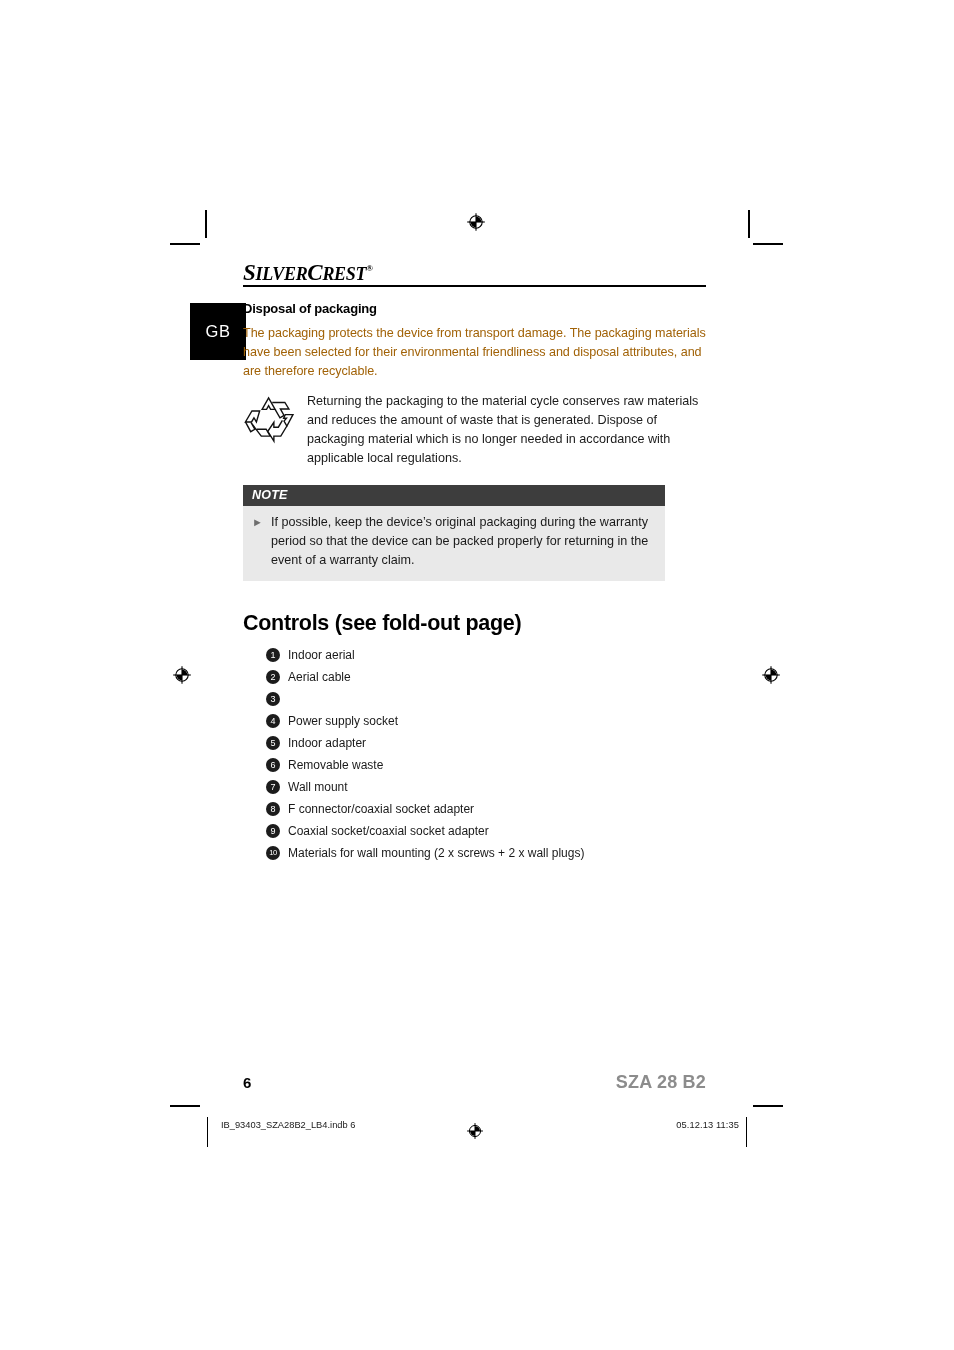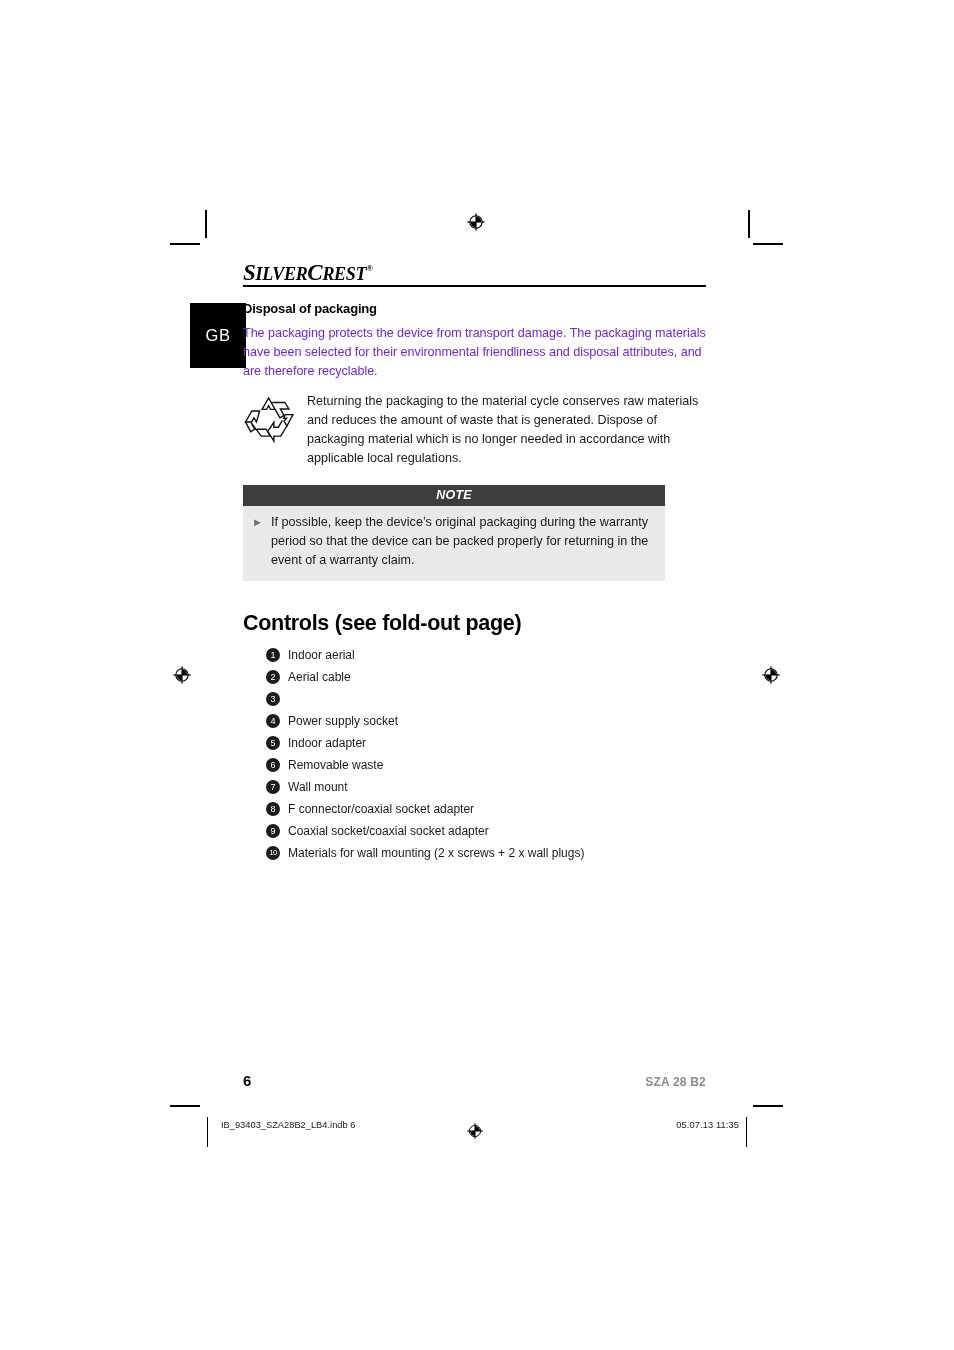--- a/index.html
+++ b/index.html
@@ -76,21 +76,21 @@
     height: 2px;
     background: #000;
   }
 
   
   .lang-tab {
     position: absolute;
     left: 190px;
     top: 303px;
     width: 56px;
-    height: 65px;
+    height: 57px;
     background: #000000;
     color: #ffffff;
     font-size: 16.5px;
     letter-spacing: 0.5px;
     display: flex;
     align-items: center;
     justify-content: center;
   }
 
   
@@ -105,21 +105,21 @@
   h2.big-title {
     font-size: 21.5px;
     font-weight: bold;
     color: #000;
     letter-spacing: -0.3px;
   }
 
   p.body {
     font-size: 12.6px;
     line-height: 19px;
-    color: #6d28d9;
+    color: #a16207;
     letter-spacing: -0.05px;
   }
 
   
   .recycle-block {
     display: flex;
     margin-top: 11px;
     gap: 12px;
   }
   .recycle-icon {
@@ -140,21 +140,20 @@
     width: 422px;
   }
   .note-head {
     background: #3d3d3d;
     color: #ffffff;
     font-size: 12.5px;
     font-weight: bold;
     font-style: italic;
     padding: 3px 9px 4px 9px;
     letter-spacing: 0.2px;
-    text-align: center;
   }
   .note-body {
     background: #e9e9e9;
     padding: 7px 12px 11px 9px;
   }
   .note-item {
     display: flex;
     gap: 8px;
   }
   .note-bullet {
@@ -212,21 +211,21 @@
     display: flex;
     justify-content: space-between;
     align-items: baseline;
   }
   .page-num {
     font-size: 15px;
     font-weight: bold;
     color: #000;
   }
   .model-num {
-    font-size: 12px;
+    font-size: 18px;
     font-weight: bold;
     color: #8c8c8c;
     letter-spacing: 0.2px;
   }
 
   .imprint {
     position: absolute;
     top: 1120px;
     font-size: 9.3px;
     color: #1a1a1a;
@@ -399,15 +398,15 @@
     </div>
 
   </div>
 
   <div class="footer">
     <span class="page-num">6</span>
     <span class="model-num">SZA 28 B2</span>
   </div>
 
   <div class="imprint imprint-left">IB_93403_SZA28B2_LB4.indb   6</div>
-  <div class="imprint imprint-right">05.07.13   11:35</div>
+  <div class="imprint imprint-right">05.12.13   11:35</div>
 
 </div>
 
 </body></html>

